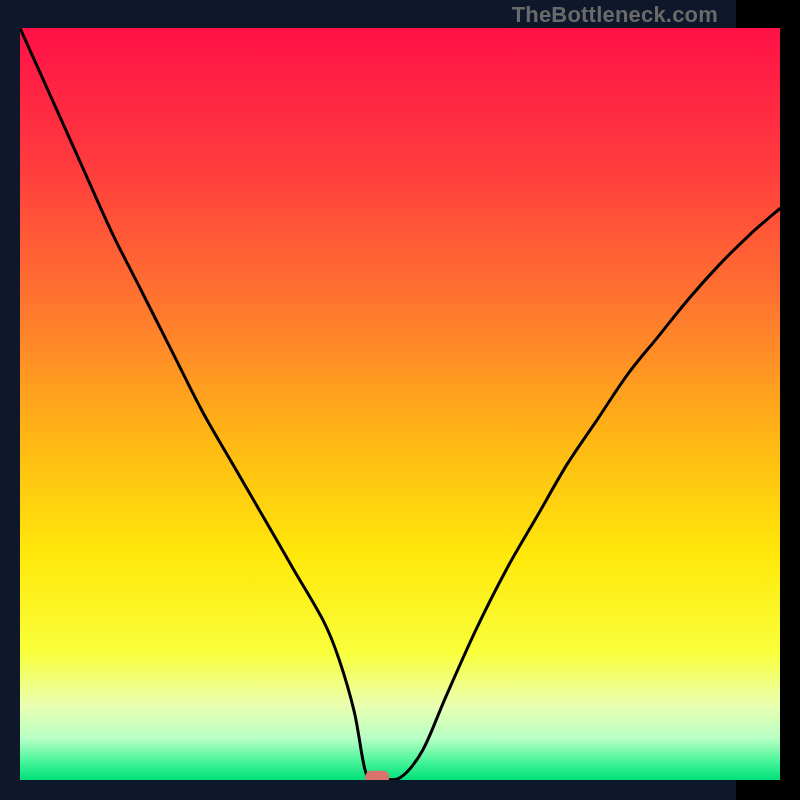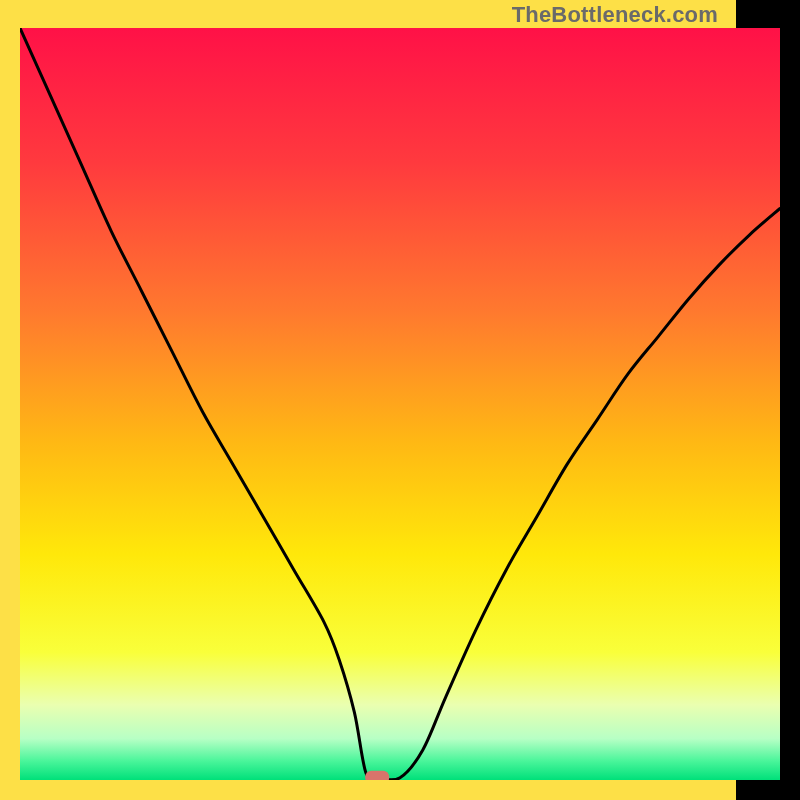--- a/index.html
+++ b/index.html
@@ -7,21 +7,21 @@
     padding: 0;
     width: 800px;
     height: 800px;
     background: #000;
     overflow: hidden;
   }
   .container {
     position: relative;
     width: 736px;
     height: 800px;
-    background: #fde047;
+    background: #0f172a;
   }
   .watermark {
     position: absolute;
     top: 2px;
     right: 18px;
     font-family: Arial, Helvetica, sans-serif;
     font-size: 22px;
     font-weight: 600;
     color: #6a6a6a;
     letter-spacing: 0.2px;

